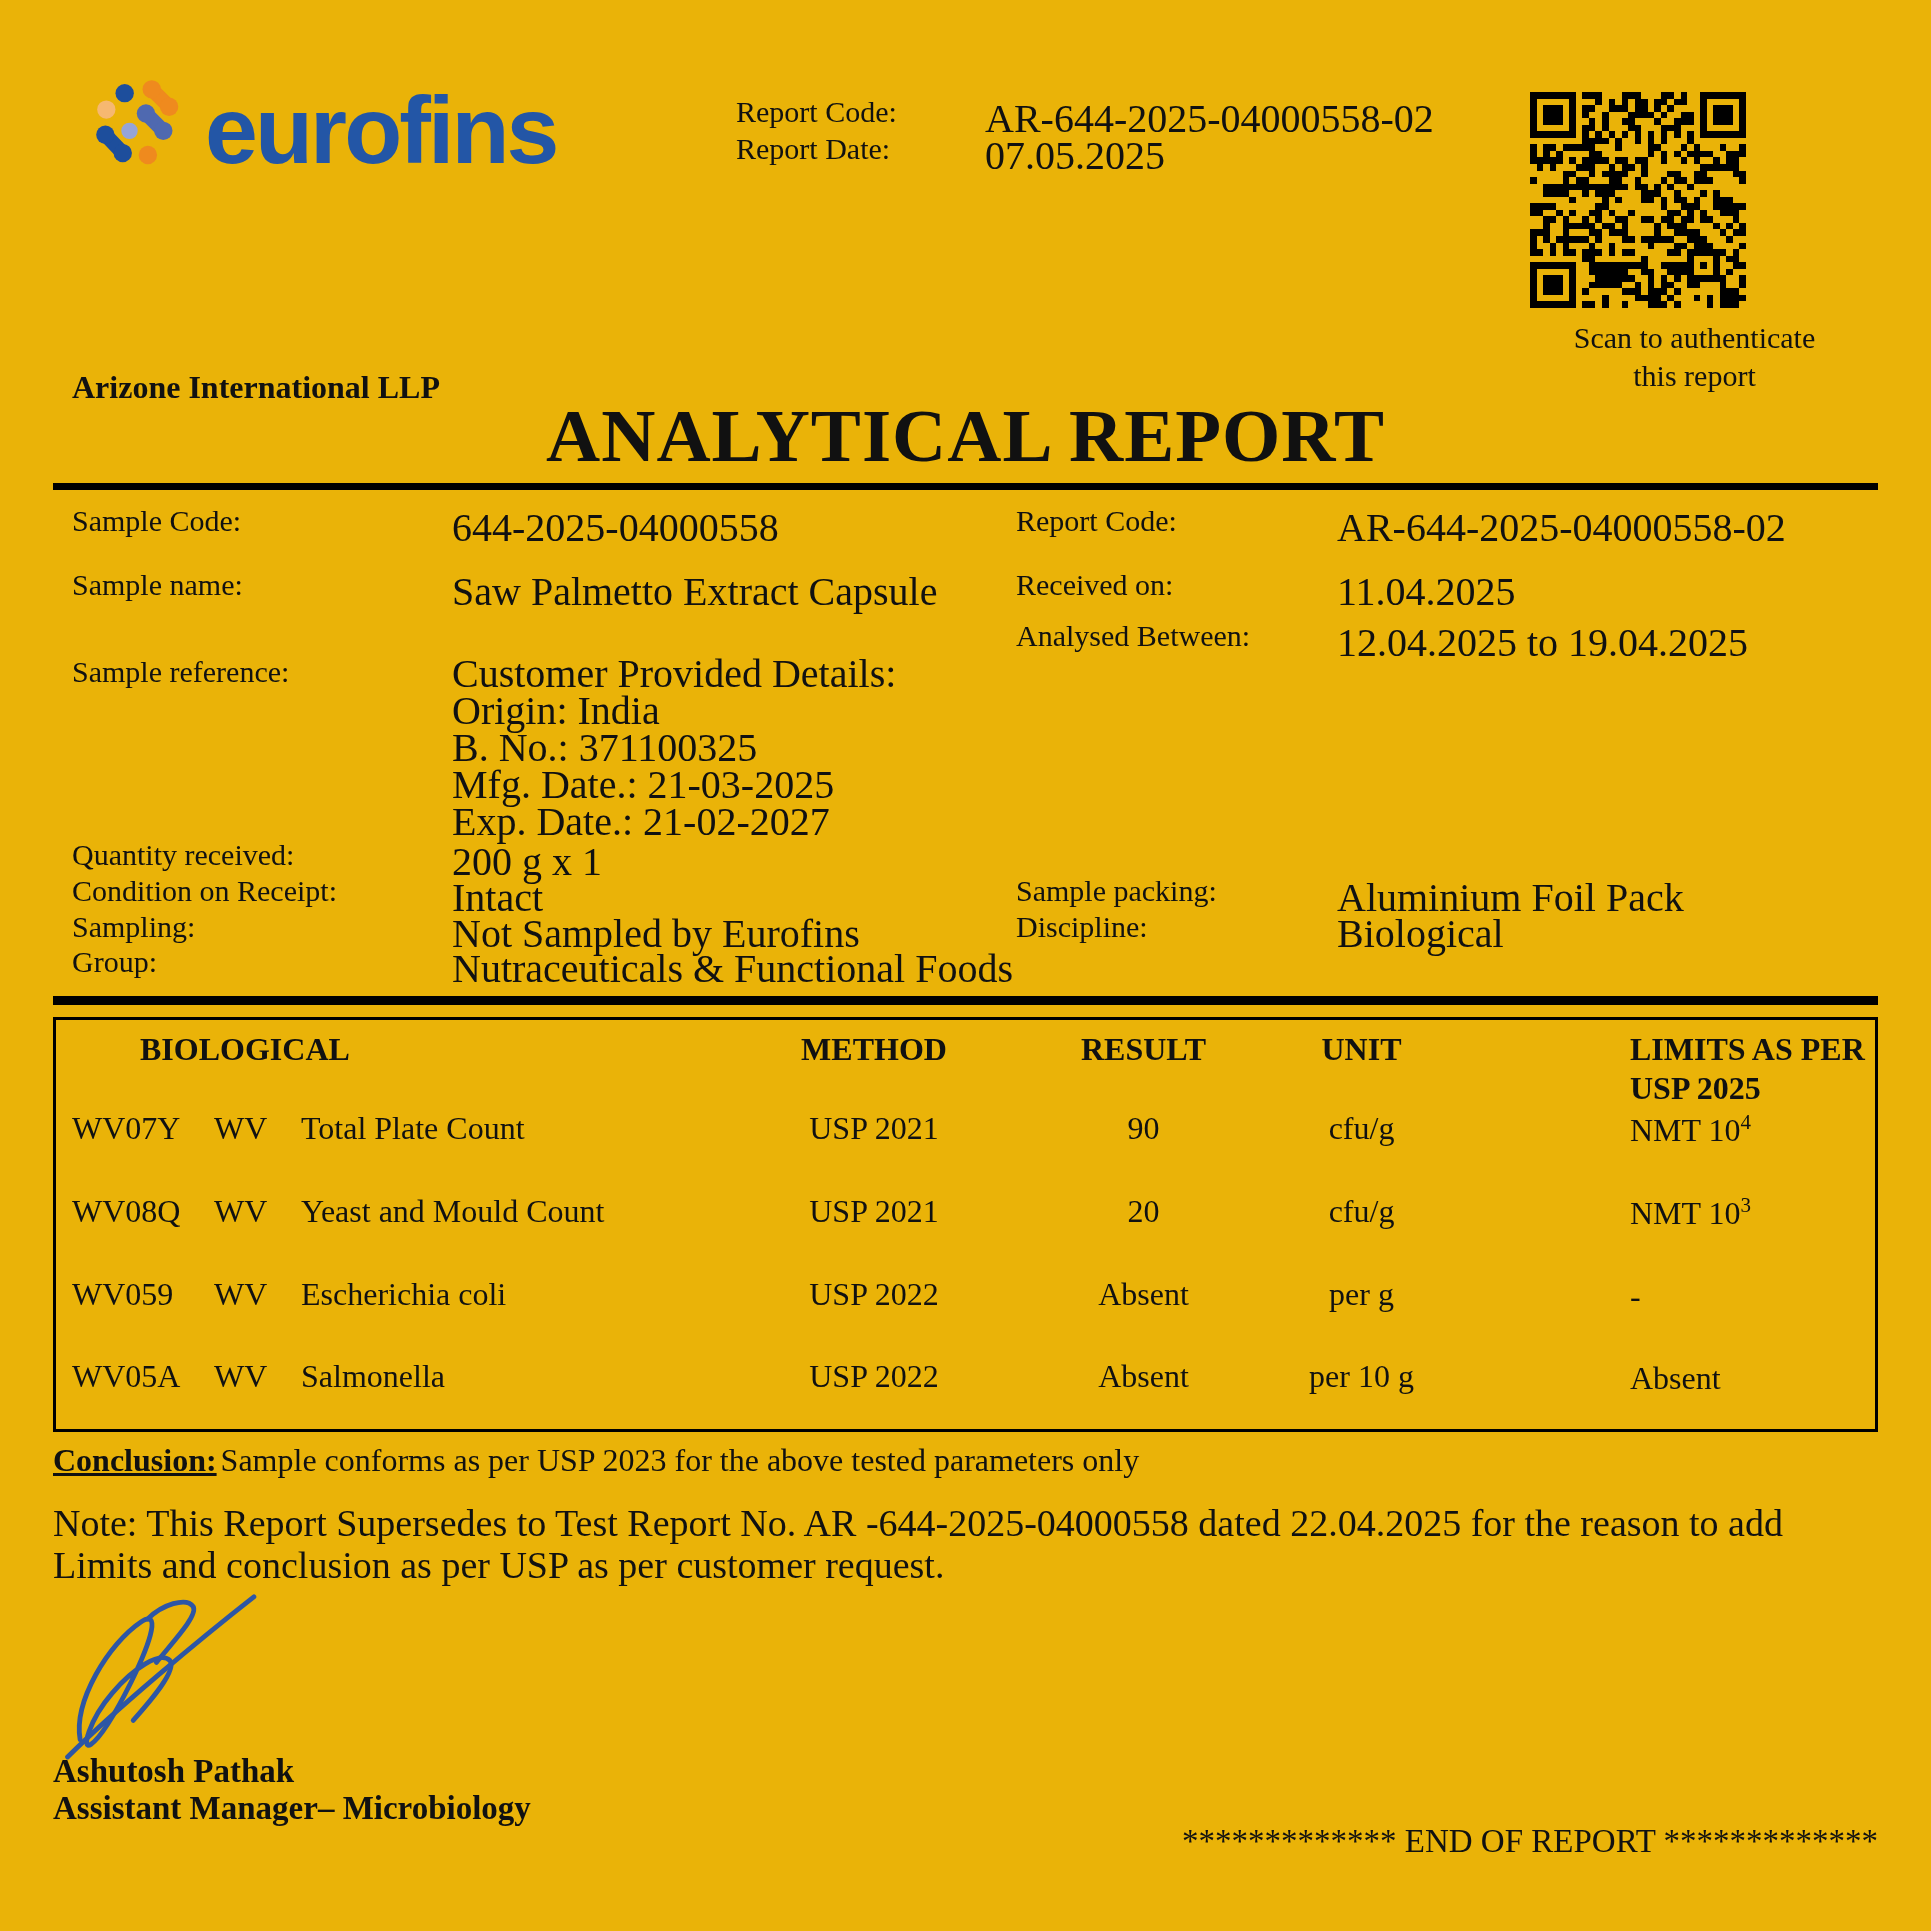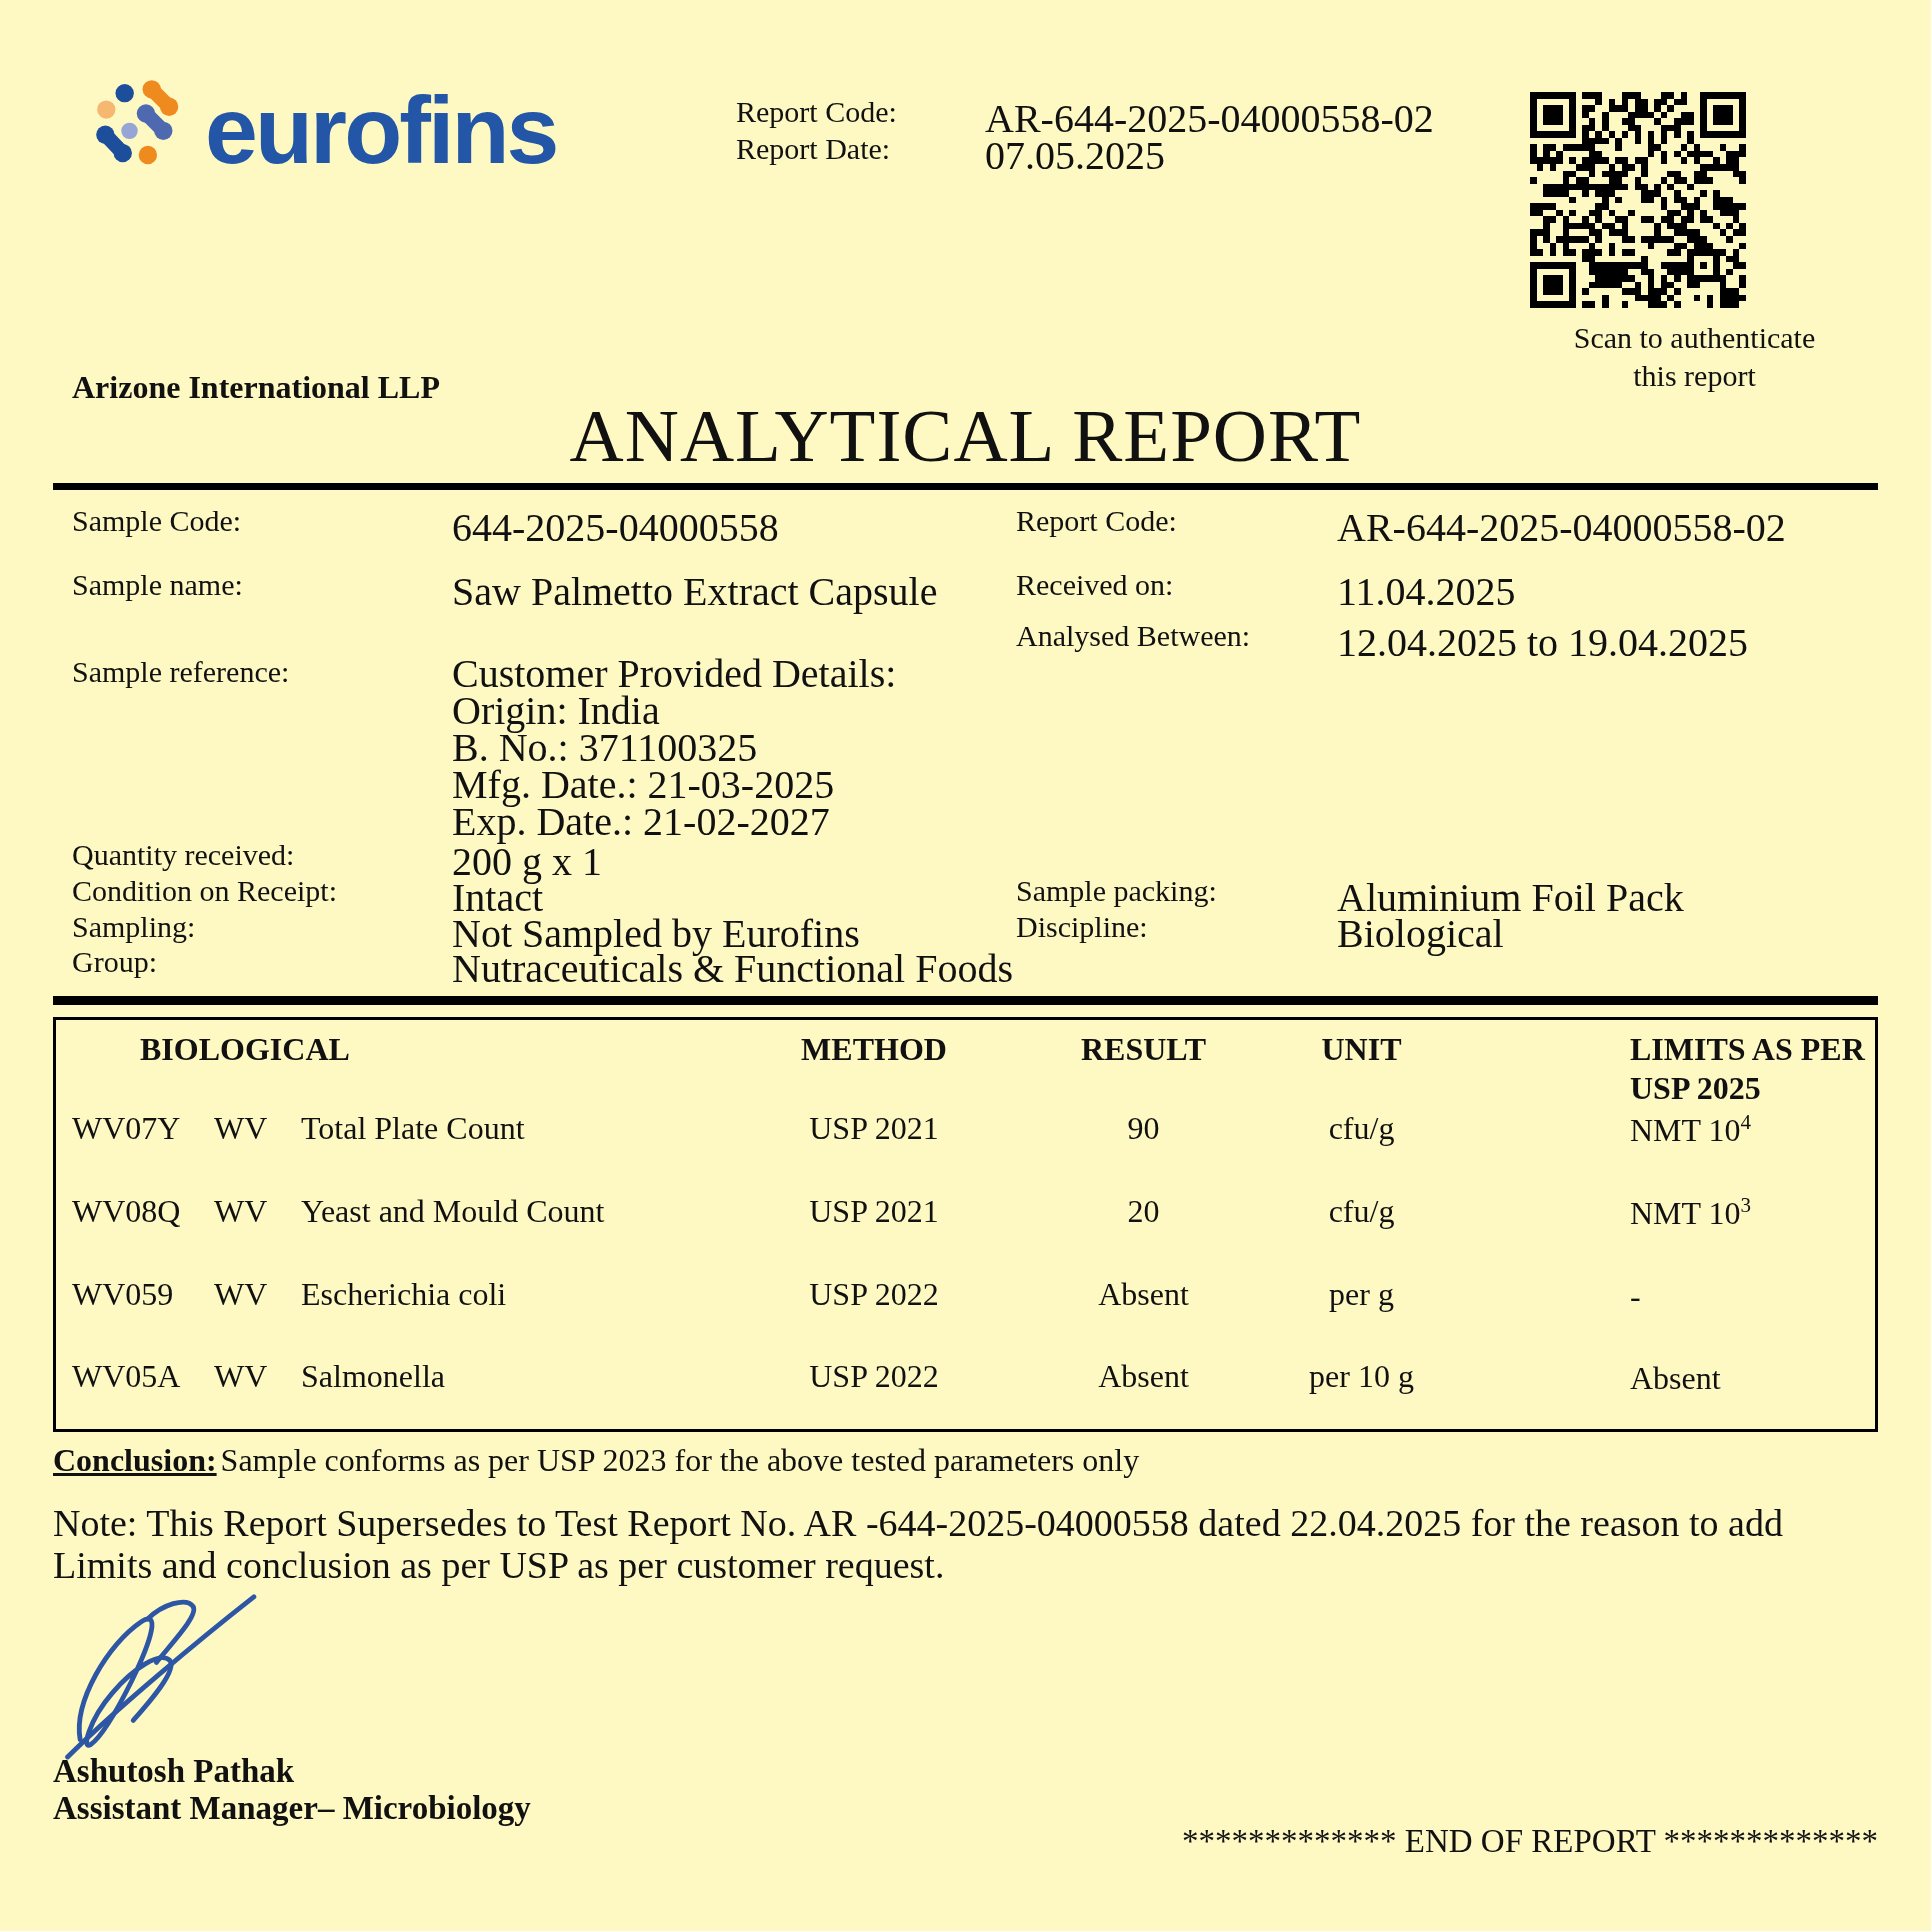--- a/index.html
+++ b/index.html
@@ -1,24 +1,24 @@
 <!DOCTYPE html>
 <html><head>
 <meta charset="utf-8">
 <style>
   html,body{margin:0;padding:0;background:#ffffff;}
-  #page{position:relative;width:1931px;height:1931px;background:#fef9c3;overflow:hidden;
+  #page{position:relative;width:1931px;height:1931px;background:#eab308;overflow:hidden;
         font-family:"Liberation Serif", serif;color:#111;}
   .abs{position:absolute;}
   .lbl{font-weight:normal;font-size:30px;}
   .val{font-size:40px;}
   .brand-text{font-family:"Liberation Sans", sans-serif;font-weight:bold;font-size:95px;
               color:#2356a6;letter-spacing:-2.9px;line-height:1;}
   .company{font-weight:bold;font-size:32px;}
-  .big-title{font-weight:normal;font-size:75px;letter-spacing:1px;text-align:center;line-height:1;}
+  .big-title{font-weight:bold;font-size:75px;letter-spacing:1px;text-align:center;line-height:1;}
   .rule{background:#000;}
   .qr-caption{font-size:30px;line-height:38px;text-align:center;}
   .tbl-border{border:3.9px solid #000;box-sizing:border-box;}
   .th{font-weight:bold;font-size:32px;}
   .th-it{font-weight:bold;font-size:32px;}
   .cell{font-size:32px;}
   .ctr{text-align:center;}
   .concl-lbl{font-weight:bold;text-decoration:underline;font-size:32px;}
   .concl-txt{font-size:32px;}
   .note{font-size:38px;line-height:42px;}

